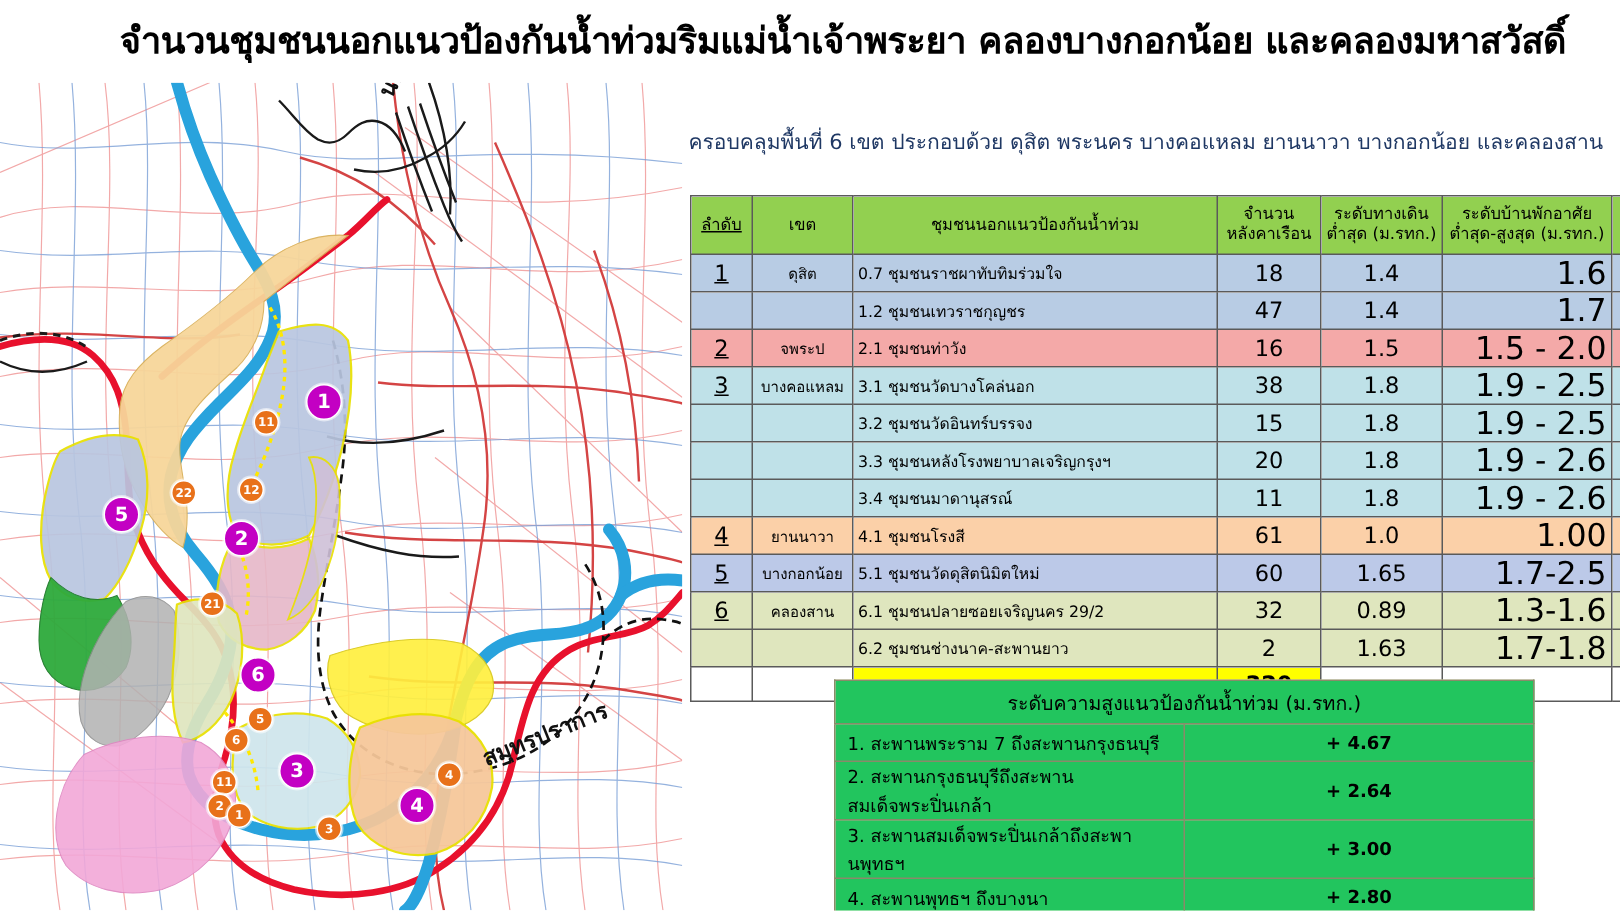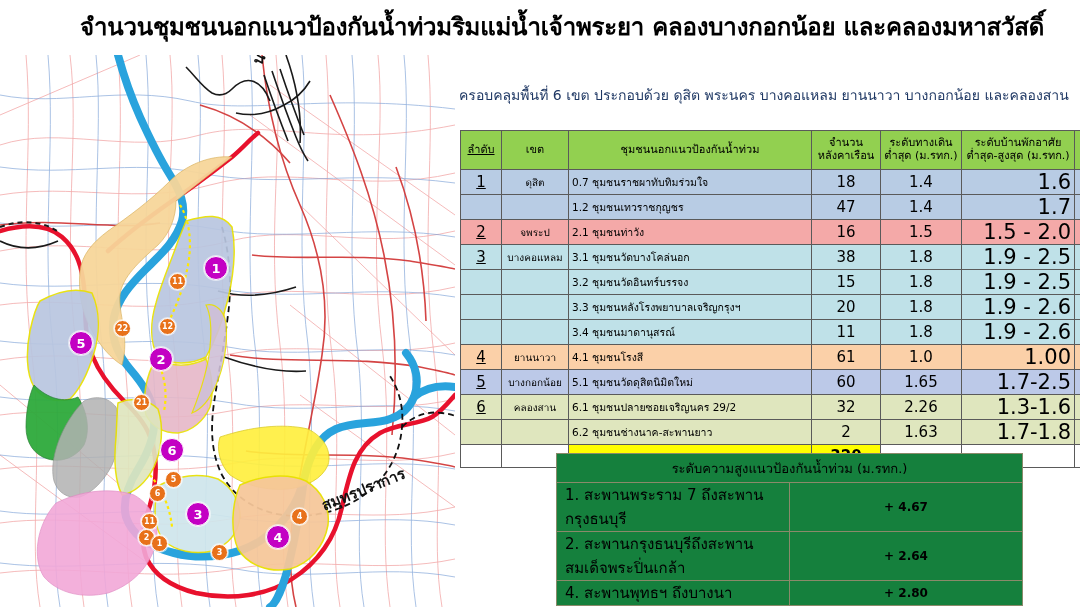--- a/index.html
+++ b/index.html
@@ -107,26 +107,26 @@
   .tot-ppl{text-align:center;font-size:15px;background:#ffffff;}
 
   
   table.levels{
     position:absolute;left:101px;top:398px;width:467px;
     border-collapse:collapse;table-layout:fixed;
     background:#fbf8dc;font-size:12px;color:#000;
   }
   table.levels td{
     border:1px solid #8a8a6a;height:24px;padding:0 8px;
-    background:#15803d;vertical-align:middle;
+    background:#22c55e;vertical-align:middle;
   }
   table.levels .lv-head{
     text-align:center;font-size:13px;height:28px;padding:0 4px;
   }
-  table.levels .lv-name{width:336px;text-align:left;font-size:15px;}
+  table.levels .lv-name{width:336px;text-align:left;font-size:12px;}
   table.levels .lv-val{width:131px;text-align:center;font-weight:bold;font-size:12px;}
 </style>
 </head>
 <body>
 
 <div id="page">
 
   <div class="title-bar">
     <div class="title-text">จำนวนชุมชนนอกแนวป้องกันน้ำท่วมริมแม่น้ำเจ้าพระยา คลองบางกอกน้อย และคลองมหาสวัสดิ์</div>
   </div>
@@ -425,21 +425,21 @@
             <td class="c-house">60</td>
             <td class="c-walk">1.65</td>
             <td class="c-home">1.7-2.5</td>
             <td class="c-ppl">200</td>
           </tr>
           <tr class="r-olive">
             <td class="c-no">6</td>
             <td class="c-dist">คลองสาน</td>
             <td class="c-comm">6.1 ชุมชนปลายซอยเจริญนคร 29/2</td>
             <td class="c-house">32</td>
-            <td class="c-walk">2.26</td>
+            <td class="c-walk">0.89</td>
             <td class="c-home">1.3-1.6</td>
             <td class="c-ppl">141</td>
           </tr>
           <tr class="r-olive">
             <td class="c-no"></td>
             <td class="c-dist"></td>
             <td class="c-comm">6.2 ชุมชนช่างนาค-สะพานยาว</td>
             <td class="c-house">2</td>
             <td class="c-walk">1.63</td>
             <td class="c-home">1.7-1.8</td>
@@ -464,20 +464,24 @@
         </tr>
       <tr>
             <td class="lv-name">1. สะพานพระราม 7 ถึงสะพานกรุงธนบุรี</td>
             <td class="lv-val">+ 4.67</td>
           </tr>
           <tr>
             <td class="lv-name">2. สะพานกรุงธนบุรีถึงสะพานสมเด็จพระปิ่นเกล้า</td>
             <td class="lv-val">+ 2.64</td>
           </tr>
           <tr>
+            <td class="lv-name">3. สะพานสมเด็จพระปิ่นเกล้าถึงสะพานพุทธฯ</td>
+            <td class="lv-val">+ 3.00</td>
+          </tr>
+          <tr>
             <td class="lv-name">4. สะพานพุทธฯ ถึงบางนา</td>
             <td class="lv-val">+ 2.80</td>
           </tr>
         </tbody>
     </table>
 
   </div>
 </div>
 
 </body></html>

